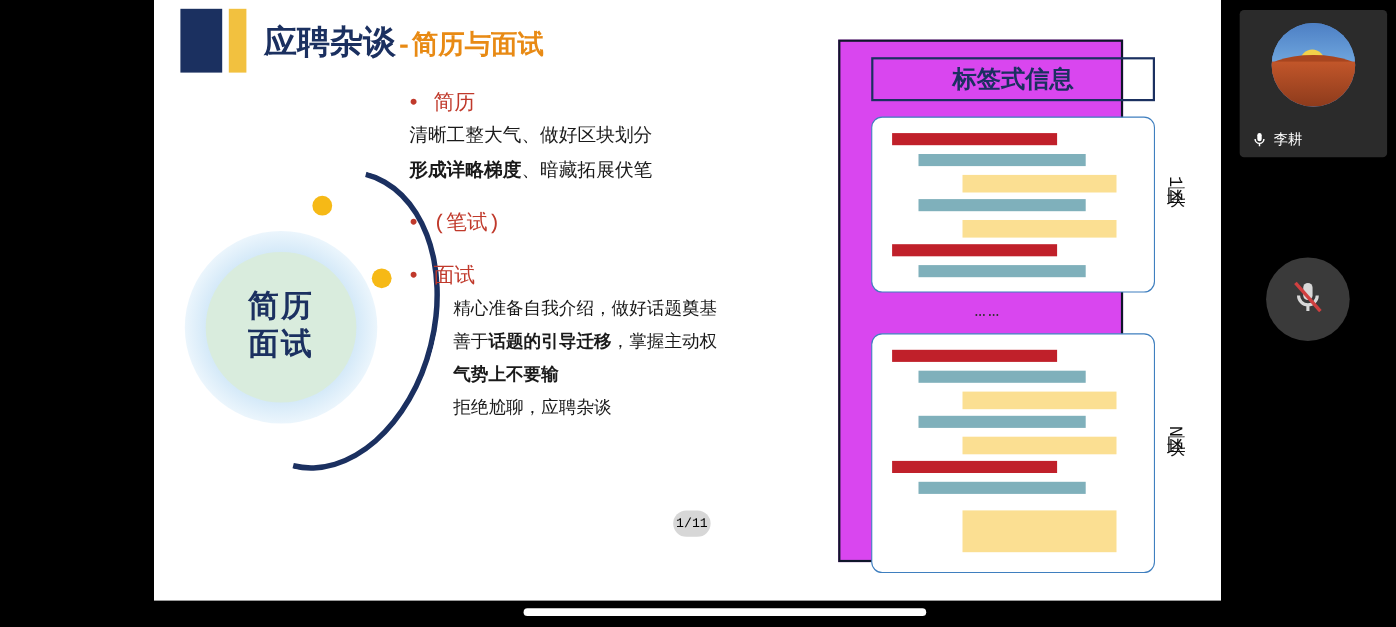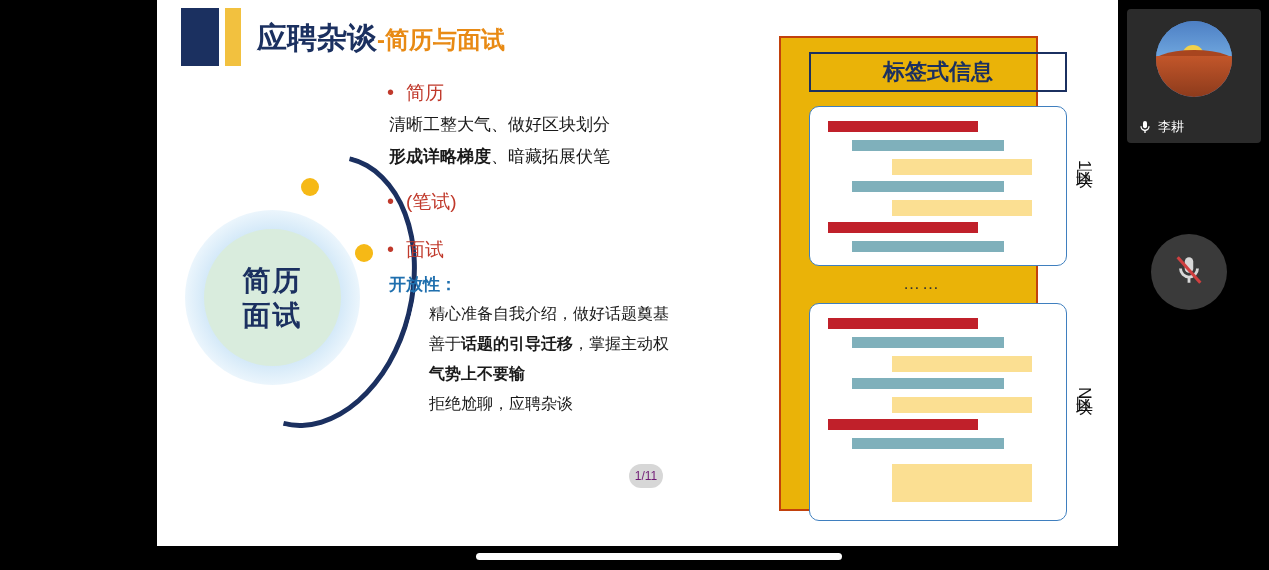--- a/index.html
+++ b/index.html
@@ -45,24 +45,25 @@
     position: absolute;
     left: 88px; top: 26px;
     color: #dddddd;
     font-size: 15px;
     white-space: nowrap;
   }
 
   
   .slide {
     position: absolute;
-    left: 157px; top: 0;
+    left: 140px; top: 0;
     width: 970px; height: 546px;
     background: #ffffff;
     overflow: hidden;
+    font-family: Liberation Mono, monospace;
   }
 
   
   .title-bar-navy {
     position: absolute;
     left: 24px; top: 8px;
     width: 38px; height: 58px;
     background: #1b3060;
   }
   .title-bar-gold {
@@ -174,23 +175,23 @@
   }
   .b-indent b { font-weight: bold; }
   .b-indent.strong { font-weight: bold; }
   .gap-md { height: 16px; }
 
   
   .diagram {
     position: absolute;
     left: 622px; top: 36px;
     width: 259px; height: 475px;
-    border: 2px solid #c2410c;
+    border: 2px solid #0f172a;
     box-sizing: border-box;
-    background: #eab308;
+    background: #d946ef;
   }
   .diagram-title {
     position: absolute;
     left: 28px; top: 14px;
     width: 258px; height: 40px;
     border: 2px solid #1b3060;
     box-sizing: border-box;
     display: flex;
     align-items: center;
     justify-content: center;
@@ -231,21 +232,21 @@
     letter-spacing: 2px;
   }
 
   
   .page-badge {
     position: absolute;
     left: 472px; top: 464px;
     width: 34px; height: 24px;
     border-radius: 12px;
     background: rgba(140,140,140,0.35);
-    color: #701a75;
+    color: #000000;
     font-size: 12px;
     display: flex;
     align-items: center;
     justify-content: center;
   }
 
   
   .right-panel {
     position: absolute;
     left: 1118px; top: 0;
@@ -360,21 +361,20 @@
         <span>(笔试)</span>
       </div>
 
       <div class="gap-md"></div>
 
       <div class="b-head">
         <span class="bdot">•</span>
         <span>面试</span>
       </div>
 
-      <div class="b-sub-label">开放性：</div>
       <div class="b-indent">精心准备自我介绍，做好话题奠基</div>
       <div class="b-indent"><span>善于</span><b>话题的引导迁移</b><span>，掌握主动权</span></div>
 
       <div class="b-indent strong">气势上不要输</div>
       <div class="b-indent">拒绝尬聊，应聘杂谈</div>
     </div>
 
     <div class="diagram">
       <div class="diagram-title">标签式信息</div>
 

